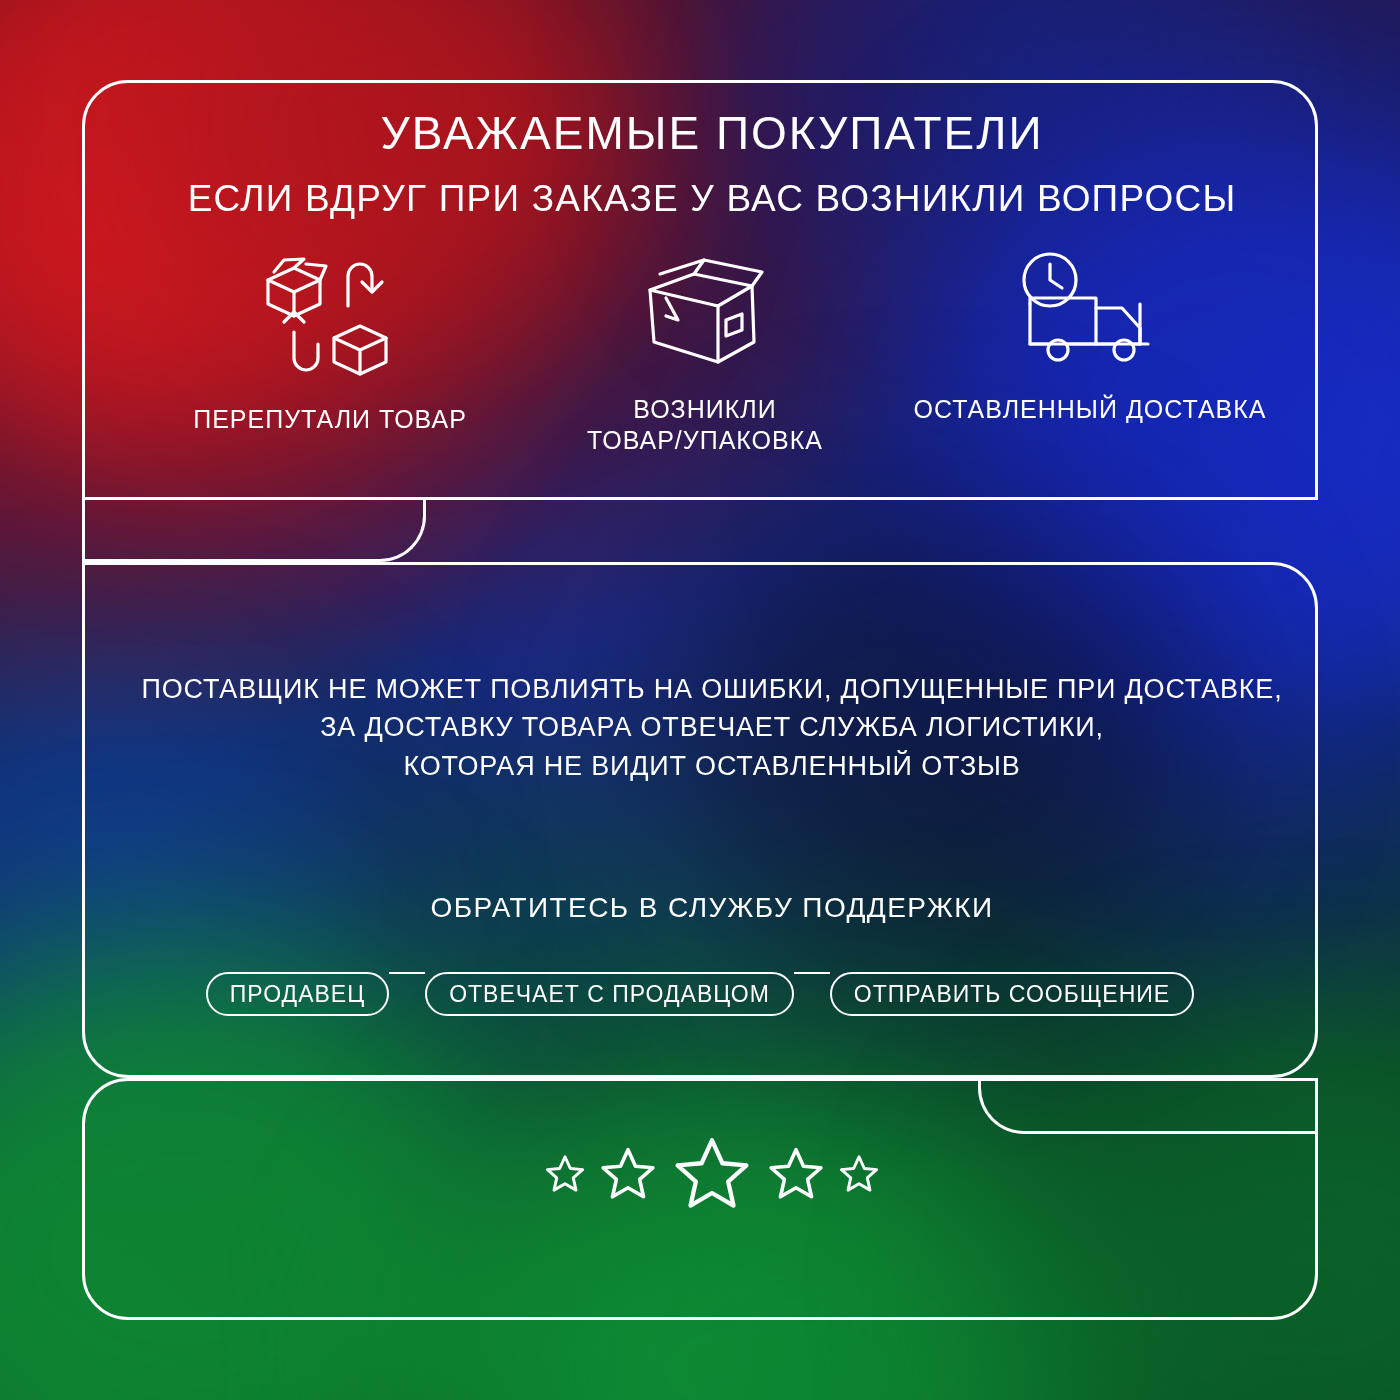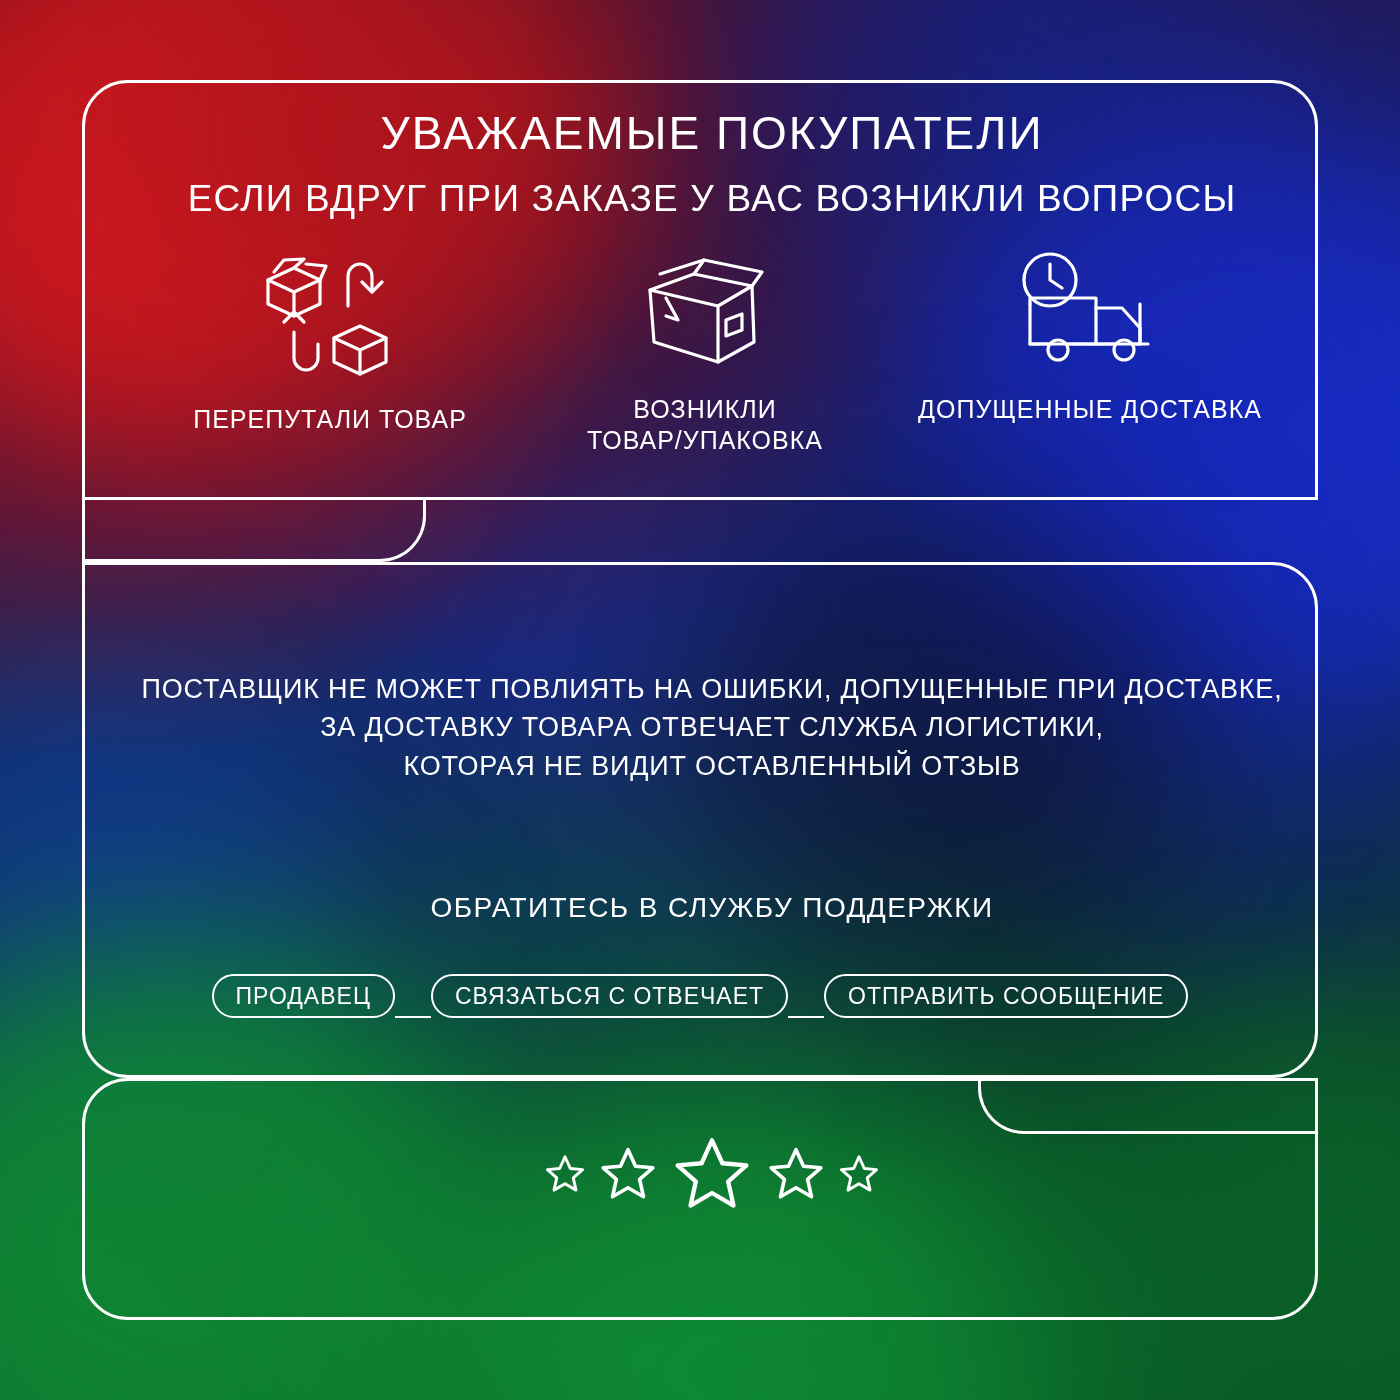--- a/index.html
+++ b/index.html
@@ -173,21 +173,21 @@
   }
 
   
   .chips {
     position: absolute;
     left: 100px;
     top: 972px;
     width: 1200px;
     height: 46px;
     display: flex;
-    align-items: flex-end;
+    align-items: flex-start;
     justify-content: center;
   }
   .chip {
     border: 2px solid #ffffff;
     border-radius: 24px;
     height: 44px;
     display: flex;
     align-items: center;
     justify-content: center;
     padding: 0 22px;
@@ -294,35 +294,35 @@
           <path d="M30 58 L30 98 L140 98 L140 58"></path>
           <path d="M30 58 L30 52 L96 52 L96 98"></path>
           <path d="M96 62 L122 62 L140 82 L140 98"></path>
           <circle cx="58" cy="104" r="10"></circle>
           <circle cx="124" cy="104" r="10"></circle>
           <path d="M68 98 L114 98"></path>
           <path d="M30 98 L48 98"></path>
           <path d="M134 98 L148 98"></path>
         </svg>
       </span>
-      <span class="flabel">ДОПУЩЕННЫЕ ДОСТАВКА</span>
+      <span class="flabel">ОСТАВЛЕННЫЙ ДОСТАВКА</span>
     </div>
 
     <div class="card card-mid"></div>
     <div class="card-mid-tail"></div>
 
     <div class="t body-mid">ПОСТАВЩИК НЕ МОЖЕТ ПОВЛИЯТЬ НА ОШИБКИ, ДОПУЩЕННЫЕ ПРИ ДОСТАВКЕ,
 ЗА ДОСТАВКУ ТОВАРА ОТВЕЧАЕТ СЛУЖБА ЛОГИСТИКИ,
 КОТОРАЯ НЕ ВИДИТ ОСТАВЛЕННЫЙ ОТЗЫВ</div>
     <div class="t title-support">ОБРАТИТЕСЬ В СЛУЖБУ ПОДДЕРЖКИ</div>
 
     <div class="chips">
       <div class="chip">ПРОДАВЕЦ</div>
       <div class="chip-sep"></div>
-      <div class="chip">СВЯЗАТЬСЯ С ОТВЕЧАЕТ</div>
+      <div class="chip">ОТВЕЧАЕТ С ПРОДАВЦОМ</div>
       <div class="chip-sep"></div>
       <div class="chip">ОТПРАВИТЬ СООБЩЕНИЕ</div>
     </div>
 
     <div class="card card-bot"></div>
 
     <div class="stars">
       <svg width="44" height="44" viewBox="0 0 24 24" fill="none" stroke="#ffffff" stroke-width="1.6" stroke-linejoin="round">
         <path d="M12 2.6 L14.9 9 L21.6 9.6 L16.5 14.1 L18 20.8 L12 17.3 L6 20.8 L7.5 14.1 L2.4 9.6 L9.1 9 Z"></path>
       </svg>

